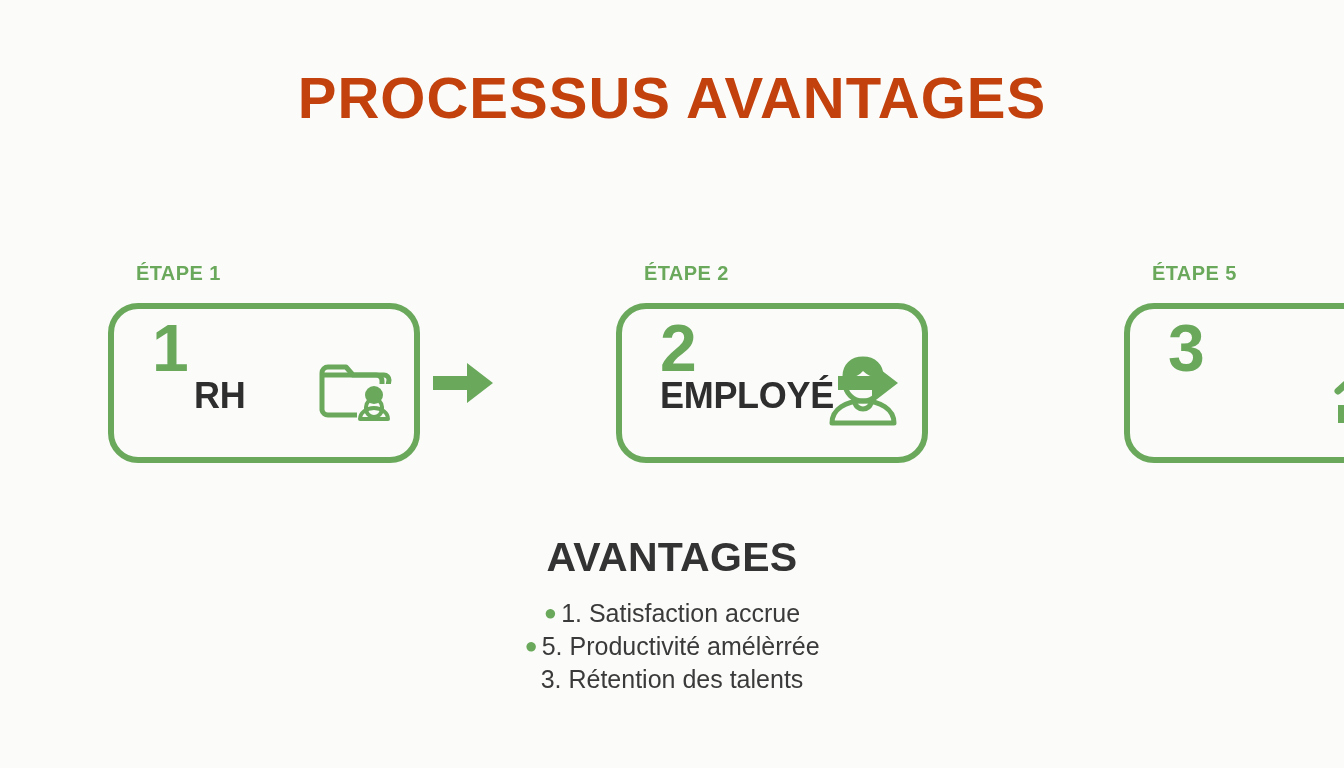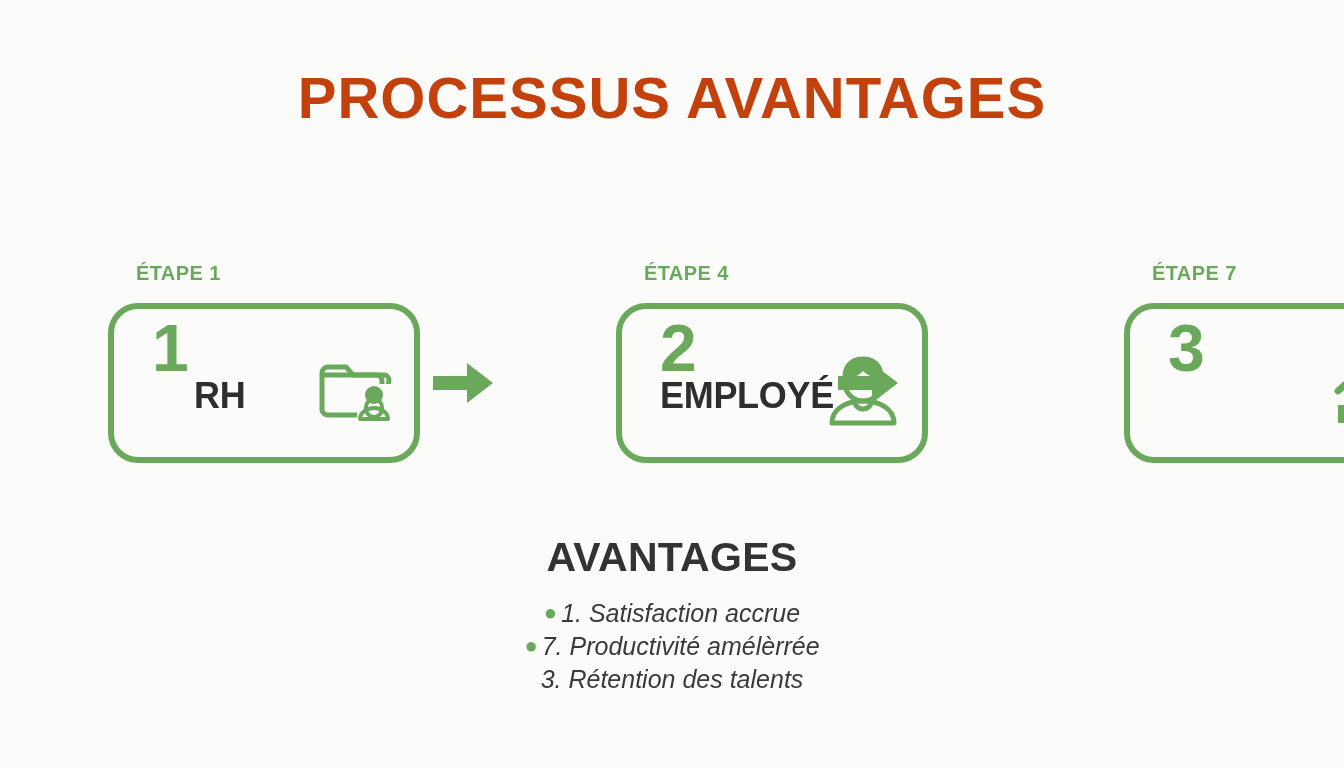--- a/index.html
+++ b/index.html
@@ -130,21 +130,20 @@
     font-weight: bold;
     color: #333333;
     letter-spacing: 0.3px;
     margin-bottom: 16px;
     text-align: center;
   }
   .benefits-list {
     list-style: none;
     margin: 12px;
     padding: 0;
-    font-style: italic;
   }
   .benefit-item {
     font-size: 25px;
     color: #3a3a3a;
     line-height: 1.32;
     position: relative;
     display: block;
   }
   .benefit-item .bullet {
     color: #6aa95c;
@@ -175,39 +174,39 @@
             <circle cx="58" cy="42" r="9" fill="#6aa95c"></circle>
             <path d="M58 46 a8 8 0 0 0 -8 8 v2 a8 8 0 0 0 16 0 v-2 a8 8 0 0 0 -8 -8 z" fill="none" stroke="#6aa95c" stroke-width="4"></path>
             <path d="M44 66 a14 11 0 0 1 28 0 z" fill="none" stroke="#6aa95c" stroke-width="4" stroke-linejoin="round"></path>
           </svg>
         </div>
       </div>
     </div>
   </div>
 
   <div class="step-block">
-    <div class="step-eyebrow">ÉTAPE 4</div>
+    <div class="step-eyebrow">ÉTAPE 2</div>
     <div class="step-card">
       <div class="card-inner">
         <div class="step-number">2</div>
         <div class="step-label">EMPLOYÉ</div>
         <div class="step-icon">
           <svg viewBox="0 0 78 74">
             <path d="M39 6 c-11 0 -18 7 -18 17 v7 c0 10 8 18 18 18 c10 0 18 -8 18 -18 v-7 c0 -10 -7 -17 -18 -17 z" fill="none" stroke="#6aa95c" stroke-width="5" stroke-linejoin="round"></path>
             <path d="M22 24 c0 -11 7 -17 17 -17 c10 0 17 6 17 17 c-6 1 -12 -1 -17 -6 c-4 5 -10 7 -17 6 z" fill="#6aa95c"></path>
             <path d="M31 45 v4 c0 4 4 7 8 7 c4 0 8 -3 8 -7 v-4" fill="none" stroke="#6aa95c" stroke-width="5" stroke-linejoin="round"></path>
             <path d="M8 70 c0 -14 14 -22 31 -22 c17 0 31 8 31 22 z" fill="none" stroke="#6aa95c" stroke-width="5" stroke-linejoin="round"></path>
           </svg>
         </div>
       </div>
     </div>
   </div>
 
   <div class="step-block">
-    <div class="step-eyebrow">ÉTAPE 7</div>
+    <div class="step-eyebrow">ÉTAPE 5</div>
     <div class="step-card">
       <div class="card-inner">
         <div class="step-number">3</div>
         <div class="step-icon">
           <svg viewBox="0 0 78 74">
             <rect x="6" y="52" width="13" height="18" fill="#6aa95c"></rect>
             <rect x="24" y="42" width="13" height="28" fill="#6aa95c"></rect>
             <rect x="42" y="32" width="13" height="38" fill="#6aa95c"></rect>
             <rect x="60" y="22" width="13" height="48" fill="#6aa95c"></rect>
             <path d="M6 38 L26 20 L40 30 L64 8" fill="none" stroke="#6aa95c" stroke-width="7" stroke-linecap="round" stroke-linejoin="round"></path>
@@ -231,19 +230,19 @@
   </svg>
 </div>
 
 <div class="benefits">
   <div class="benefits-title">AVANTAGES</div>
   <ul class="benefits-list">
     <li class="benefit-item">
       <span class="bullet">●</span><span>1. Satisfaction accrue</span>
     </li>
     <li class="benefit-item">
-      <span class="bullet">●</span><span>7. Productivité amélèrrée</span>
+      <span class="bullet">●</span><span>5. Productivité amélèrrée</span>
     </li>
     <li class="benefit-item">
       <span>3. Rétention des talents</span>
     </li>
   </ul>
 </div>
 
 </body></html>

